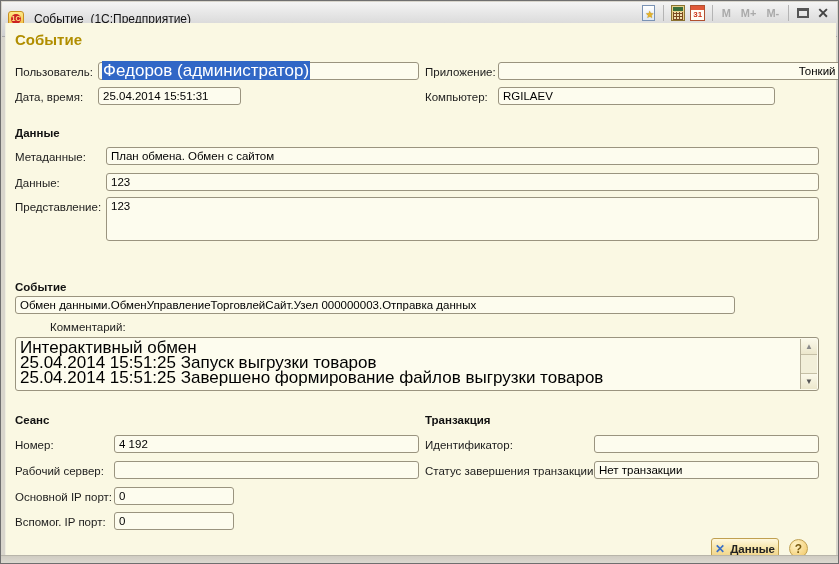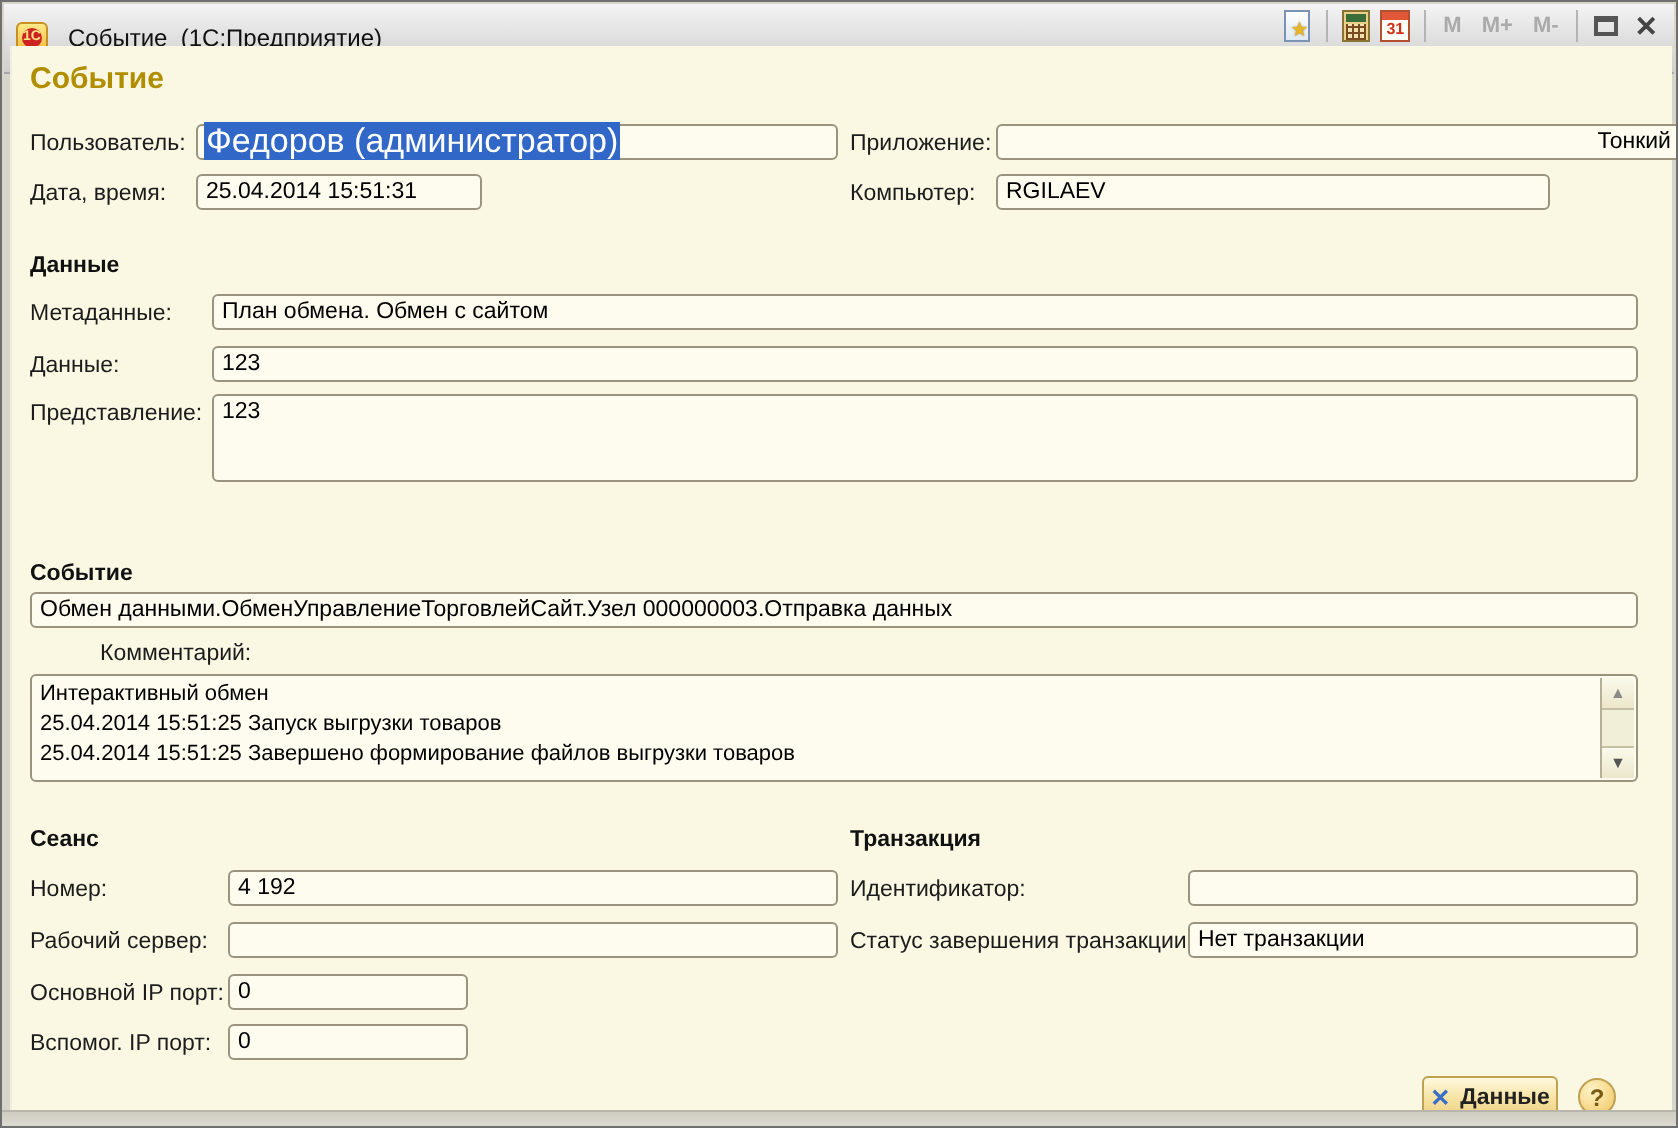--- a/index.html
+++ b/index.html
@@ -60,21 +60,21 @@
     position:absolute; background:#FDFCEE; border:1px solid #9a947f; border-radius:3px;
     font-family:"Liberation Sans", sans-serif; font-size:11.5px; color:#000;
     padding:1px 4px; outline:none;
   }
   input.fld { height:18px; }
   .area { resize:none; overflow:hidden; line-height:15px; }
   .fldbox { position:absolute; background:#FDFCEE; border:1px solid #9a947f; border-radius:3px;
     font-size:17px; padding:1px 3px; line-height:14px; }
   .selval { background:#3167C6; color:#fff; padding:0 1px; }
   .commentbox { position:absolute; background:#FDFCEE; border:1px solid #9a947f; border-radius:3px; }
-  .comment-lines { position:absolute; left:4px; top:2px; right:20px; font-size:11px; line-height:15px; color:#000; }
+  .comment-lines { position:absolute; left:4px; top:2px; right:20px; font-size:17px; line-height:15px; color:#000; }
   .vscroll { position:absolute; top:1px; right:1px; bottom:1px; width:17px; border-left:1px solid #b5af98; display:flex; flex-direction:column; justify-content:space-between; background:#F2EFD9; border-radius:0 2px 2px 0; }
   .sb-btn { height:16px; display:flex; align-items:center; justify-content:center; font-size:8px; color:#8a8a8a; background:linear-gradient(#fbf9ea,#ece7cc); }
   .sb-btn.up { border-bottom:1px solid #c5bfa5; }
   .sb-btn.down { border-top:1px solid #c5bfa5; color:#555; }
   
   .btn-close {
     position:absolute; display:flex; align-items:center; justify-content:center; gap:5px;
     background:linear-gradient(#fff8dd,#f6e2a2 55%,#efd184);
     border:1px solid #c0a051; border-radius:3px;
     font-family:"Liberation Sans", sans-serif; font-size:11.5px; font-weight:bold; color:#222; cursor:pointer;
@@ -147,21 +147,21 @@
 
   <div class="sec" style="left:14px; top:126px;">Данные</div>
   <div class="lbl" style="left:14px; top:150px;">Метаданные:</div>
   <input class="fld" style="left: 105px; top: 146px; width: 713px;" readonly="" value="План обмена. Обмен с сайтом">
   <div class="lbl" style="left:14px; top:176px;">Данные:</div>
   <input class="fld" style="left: 105px; top: 172px; width: 713px;" readonly="" value="123">
   <div class="lbl" style="left:14px; top:200px;">Представление:</div>
   <textarea class="area" style="left: 105px; top: 196px; width: 713px; height: 44px;" readonly="">123</textarea>
 
   <div class="sec" style="left:14px; top:280px;">Событие</div>
-  <input class="fld" style="left: 14px; top: 295px; width: 804px;" readonly="" value="Обмен данными.ОбменУправлениеТорговлейСайт.Узел 000000003.Отправка данных">
+  <input class="fld" style="left: 14px; top: 295px; width: 720px;" readonly="" value="Обмен данными.ОбменУправлениеТорговлейСайт.Узел 000000003.Отправка данных">
   <div class="lbl" style="left:14px; top:320px;padding-left:35px;">Комментарий:</div>
   <div class="commentbox" style="left:14px; top:336px; width:804px; height:54px;">
     <div class="comment-lines">
       <div>Интерактивный обмен</div>
       <div>25.04.2014 15:51:25 Запуск выгрузки товаров</div>
       <div>25.04.2014 15:51:25 Завершено формирование файлов выгрузки товаров</div>
     </div>
     <div class="vscroll">
       <div class="sb-btn up">▲</div>
       <div class="sb-btn down">▼</div>

